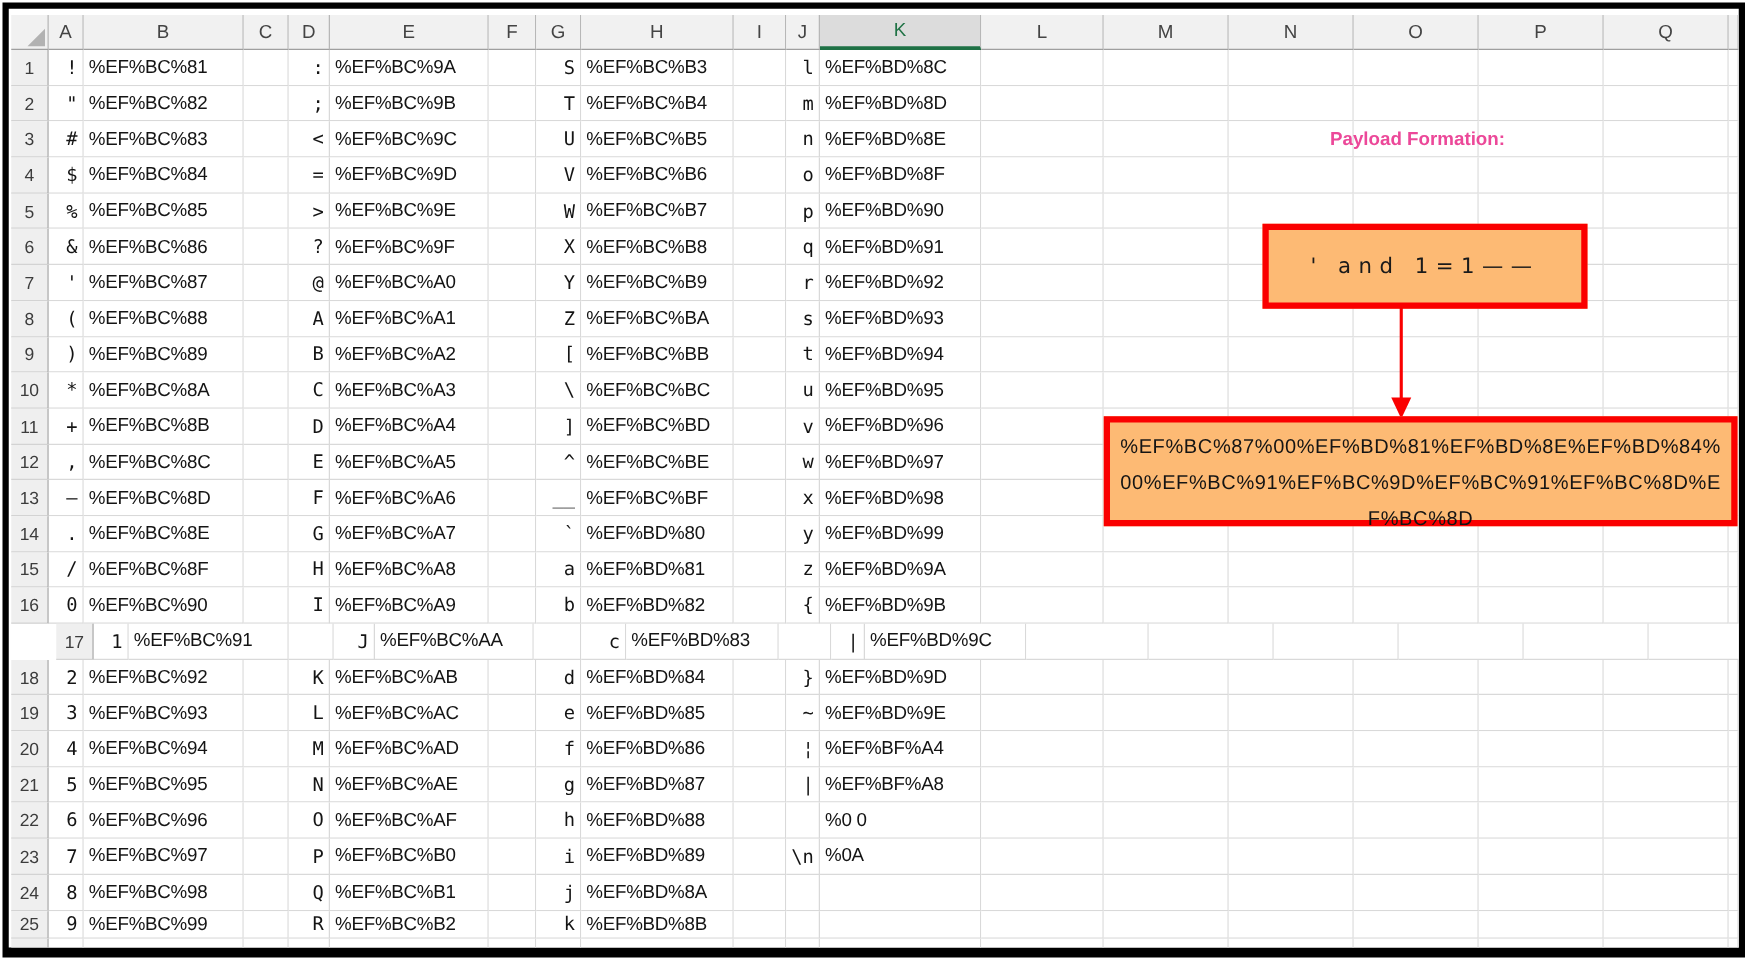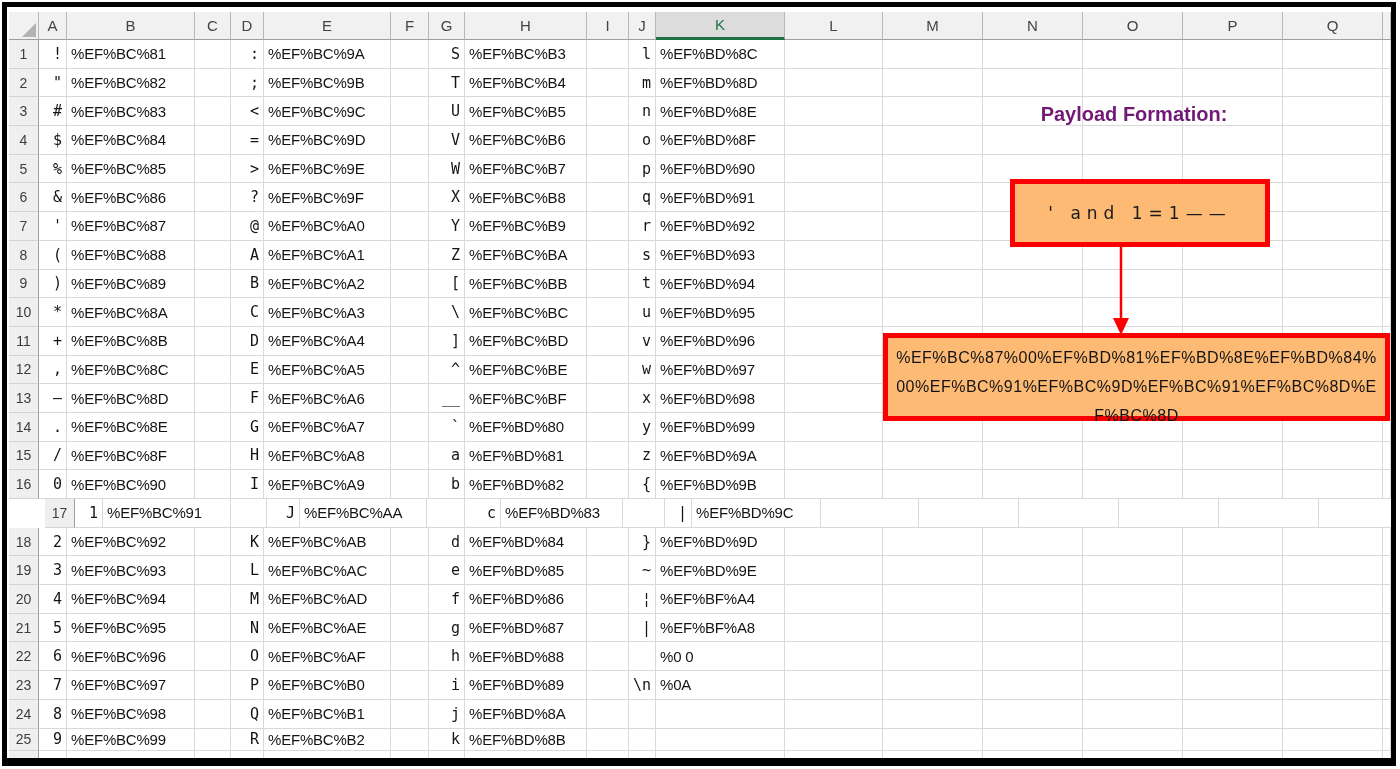--- a/index.html
+++ b/index.html
@@ -27,21 +27,21 @@
     color:#3c3c3c;font-size:14px;display:flex;align-items:center;justify-content:center;}
   .cell{overflow:hidden;white-space:nowrap;}
   .data-row .cell{background:#fff;border-right:1px solid #d9d9d9;border-bottom:1px solid #d9d9d9;
     color:#141414;font-size:15px;display:flex;align-items:center;}
   .data-row .cell.char{justify-content:flex-end;padding-right:4px;
     font-family:"DejaVu Sans Mono", monospace;font-size:15px;}
   .data-row .cell.code{justify-content:flex-start;padding-left:4px;letter-spacing:-0.2px;}
 
   
   .pf-title{position:absolute;left:884px;top:103px;width:500px;text-align:center;
-    font-size:20px;font-weight:bold;color:#701a75;}
+    font-size:15px;font-weight:bold;color:#ec4899;}
   .pbox{position:absolute;border:5px solid var(--shape-red,#fa0000);background:#fdba74;}
   .pbox.input{left:1010px;top:179px;width:260px;height:68px;
     display:flex;align-items:center;justify-content:center;}
   .pbox.input span{font-family:"DejaVu Sans", sans-serif;font-size:17px;letter-spacing:6px;color:#1a1a1a;}
   .pbox.encoded{left:883px;top:333px;width:507px;height:88px;padding:5px 4px;
     text-align:center;}
   .pbox.encoded span{font-size:16px;line-height:29px;color:#141414;
     word-break:break-all;letter-spacing:0.5px;}
   .arrow-svg{position:absolute;left:1107px;top:246px;}
 </style>

